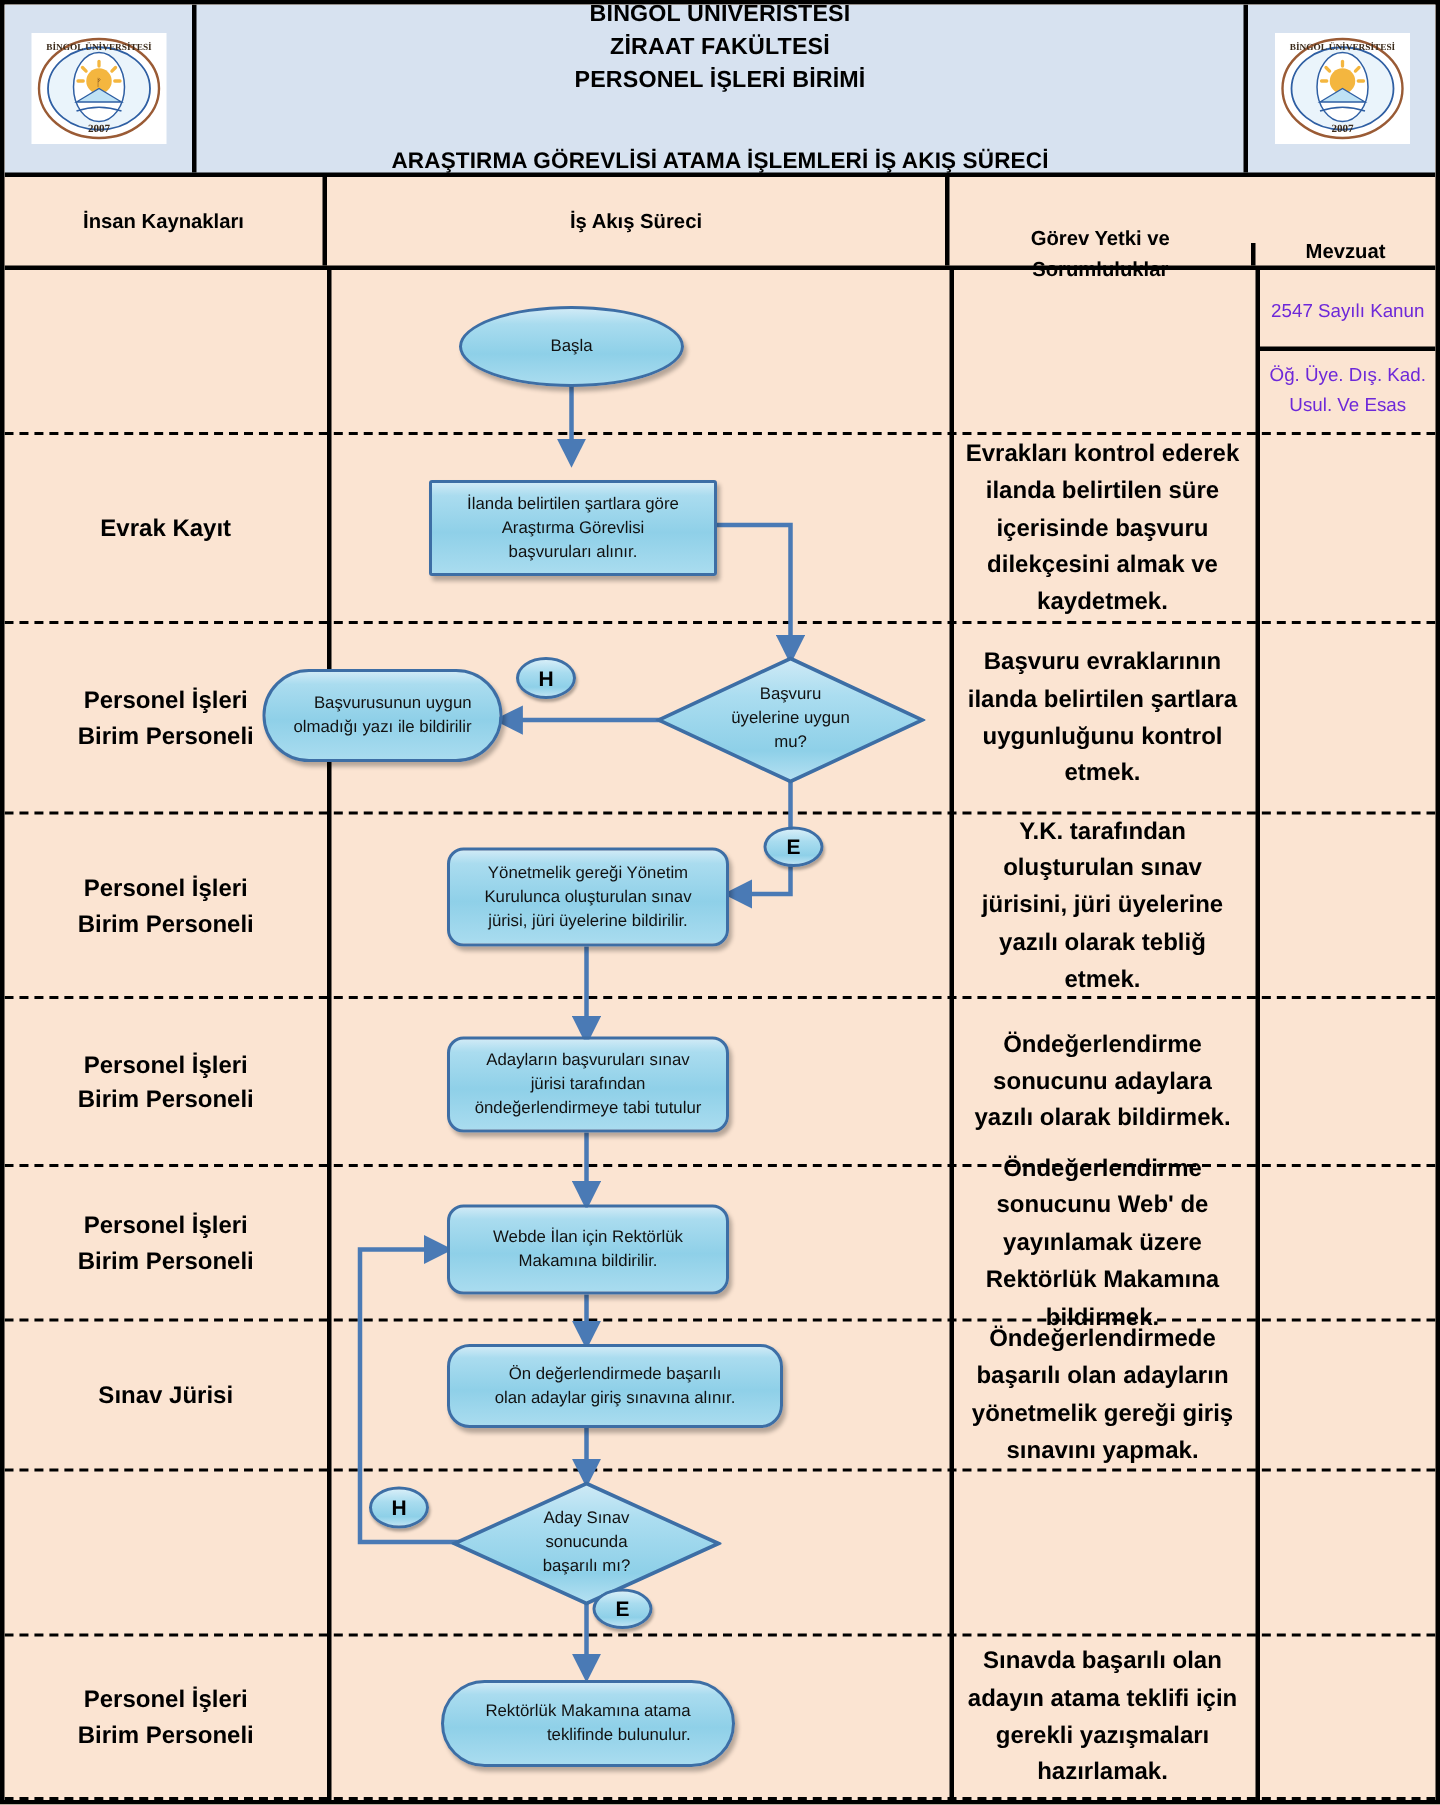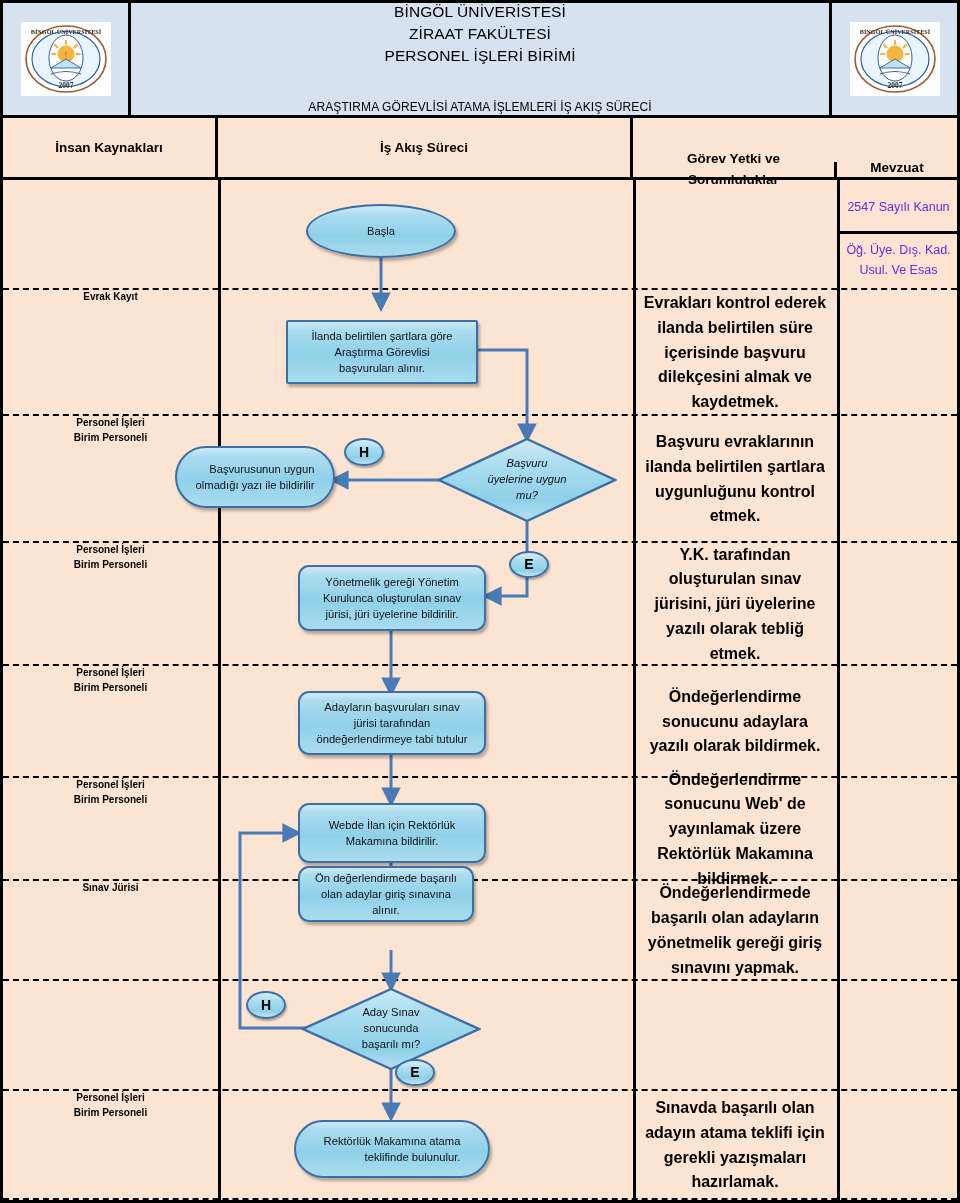--- a/index.html
+++ b/index.html
@@ -30,24 +30,24 @@
     border-right:3px solid #000;
     box-sizing:border-box;
   }
   .logo-cell.right{border-right:none;border-left:3px solid #000;}
   .title-cell{
     flex:1 1 auto;display:flex;flex-direction:column;
     align-items:center;justify-content:center;
     padding:4px 0;
   }
   .title-cell .tline{
-    font-weight:normal;font-size:15.5px;color:#000;
+    font-weight:bold;font-size:15.5px;color:#000;
     line-height:1.42;letter-spacing:.1px;white-space:nowrap;
   }
-  .title-cell .tline.t4{font-size:12px;margin-top:32px;}
+  .title-cell .tline.t4{font-size:15px;margin-top:32px;}
 
   
   .seal{
     width:90px;height:74px;background:#fff;
     display:flex;align-items:center;justify-content:center;
   }
   .seal svg{display:block;}
 
   
   .colhead{
@@ -70,22 +70,22 @@
   
   .lane{
     position:absolute;left:0;width:954px;
     border-bottom:2px dashed #000;
     box-sizing:border-box;
   }
   .lane:last-of-type{border-bottom:none;}
 
   .lane-left{
     position:absolute;left:0;width:215px;
-    display:flex;justify-content:center;text-align:center;
-    font-weight:bold;font-size:10px;color:#000;line-height:1.45;
+    display:flex;align-items:center;justify-content:center;text-align:center;
+    font-weight:bold;font-size:16px;color:#000;line-height:1.45;
   }
   .lane-right{
     position:absolute;left:630px;width:204px;
     display:flex;align-items:center;justify-content:center;text-align:center;
     font-weight:bold;font-size:16px;color:#000;line-height:1.55;
     padding:0 9px;box-sizing:border-box;
   }
   .lane-mev{
     position:absolute;left:837px;width:117px;
     display:flex;align-items:center;justify-content:center;text-align:center;
@@ -329,21 +329,21 @@
   </div>
 
   <div class="shape proc sq" style="left:283px;top:307px;width:192px;height:64px;margin-top:10px;">
     <div>
       <div>İlanda belirtilen şartlara göre</div>
       <div>Araştırma Görevlisi</div>
       <div>başvuruları alınır.</div>
     </div>
   </div>
 
-  <div class="shape diamond" style="left:434px;top:434px;width:180px;height:86px;font-style:italic;">
+  <div class="shape diamond" style="left:434px;top:434px;width:180px;height:86px;">
     <svg width="180" height="86" viewBox="0 0 180 86">
       <defs>
         <linearGradient id="dg1" x1="0" y1="0" x2="0" y2="1">
           <stop offset="0%" stop-color="#cfeaf6"></stop>
             <stop offset="30%" stop-color="#abddf0"></stop>
           <stop offset="75%" stop-color="#8ed0e8"></stop>
             <stop offset="100%" stop-color="#b6e1f2"></stop>
         </linearGradient>
       </defs>
       <polygon points="90,2 178,43 90,84 2,43" fill="url(#dg1)" stroke="#3d6ea5" stroke-width="2.4"></polygon>
@@ -388,21 +388,21 @@
     </div>
   </div>
 
   <div class="shape proc r10" style="left:295px;top:800px;width:188px;height:60px;">
     <div>
       <div>Webde İlan için Rektörlük</div>
       <div>Makamına bildirilir.</div>
     </div>
   </div>
 
-  <div class="shape proc r10" style="left:295px;top:863px;width:176px;height:56px;">
+  <div class="shape proc r10" style="left:295px;top:893px;width:224px;height:56px;border-radius:15px;">
     <div>
       <div>Ön değerlendirmede başarılı</div>
       <div>olan adaylar giriş sınavına alınır.</div>
     </div>
   </div>
 
   <div class="shape diamond" style="left:298px;top:984px;width:180px;height:84px;">
     <svg width="180" height="84" viewBox="0 0 180 84">
       <defs>
         <linearGradient id="dg2" x1="0" y1="0" x2="0" y2="1">

